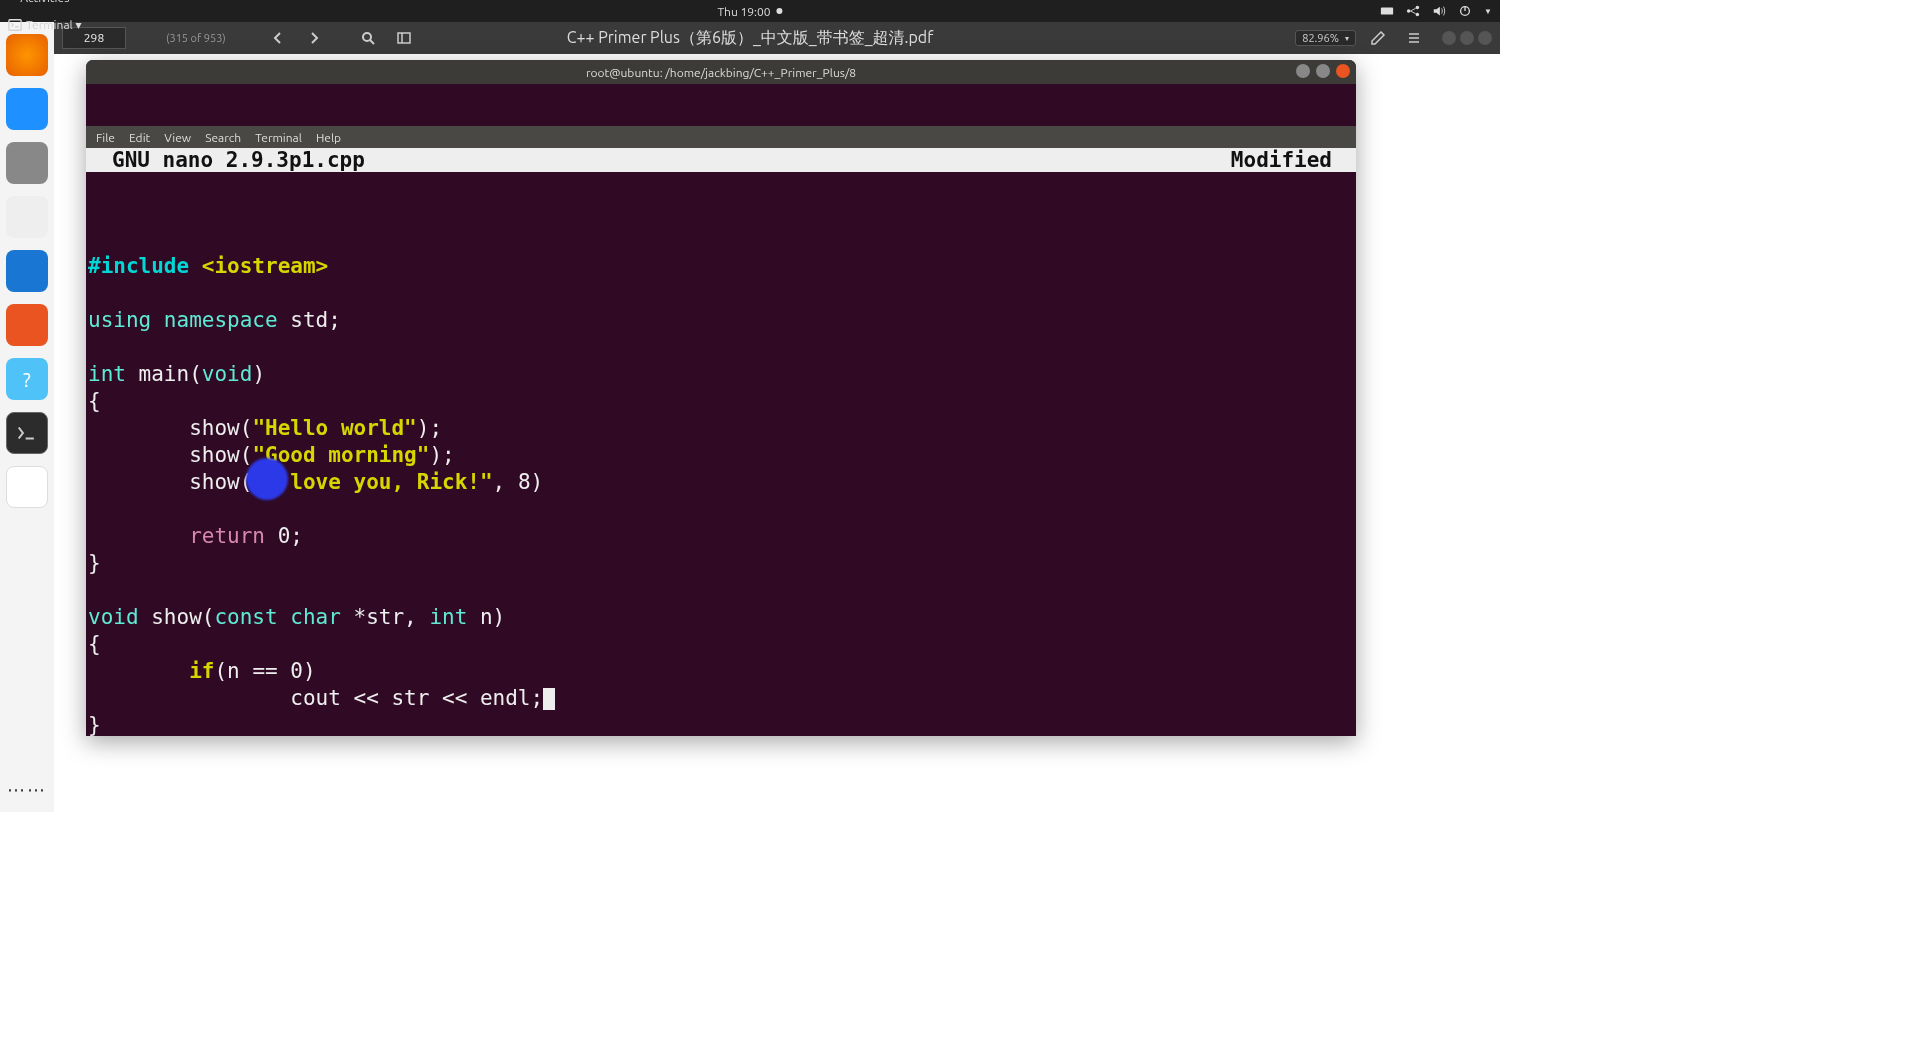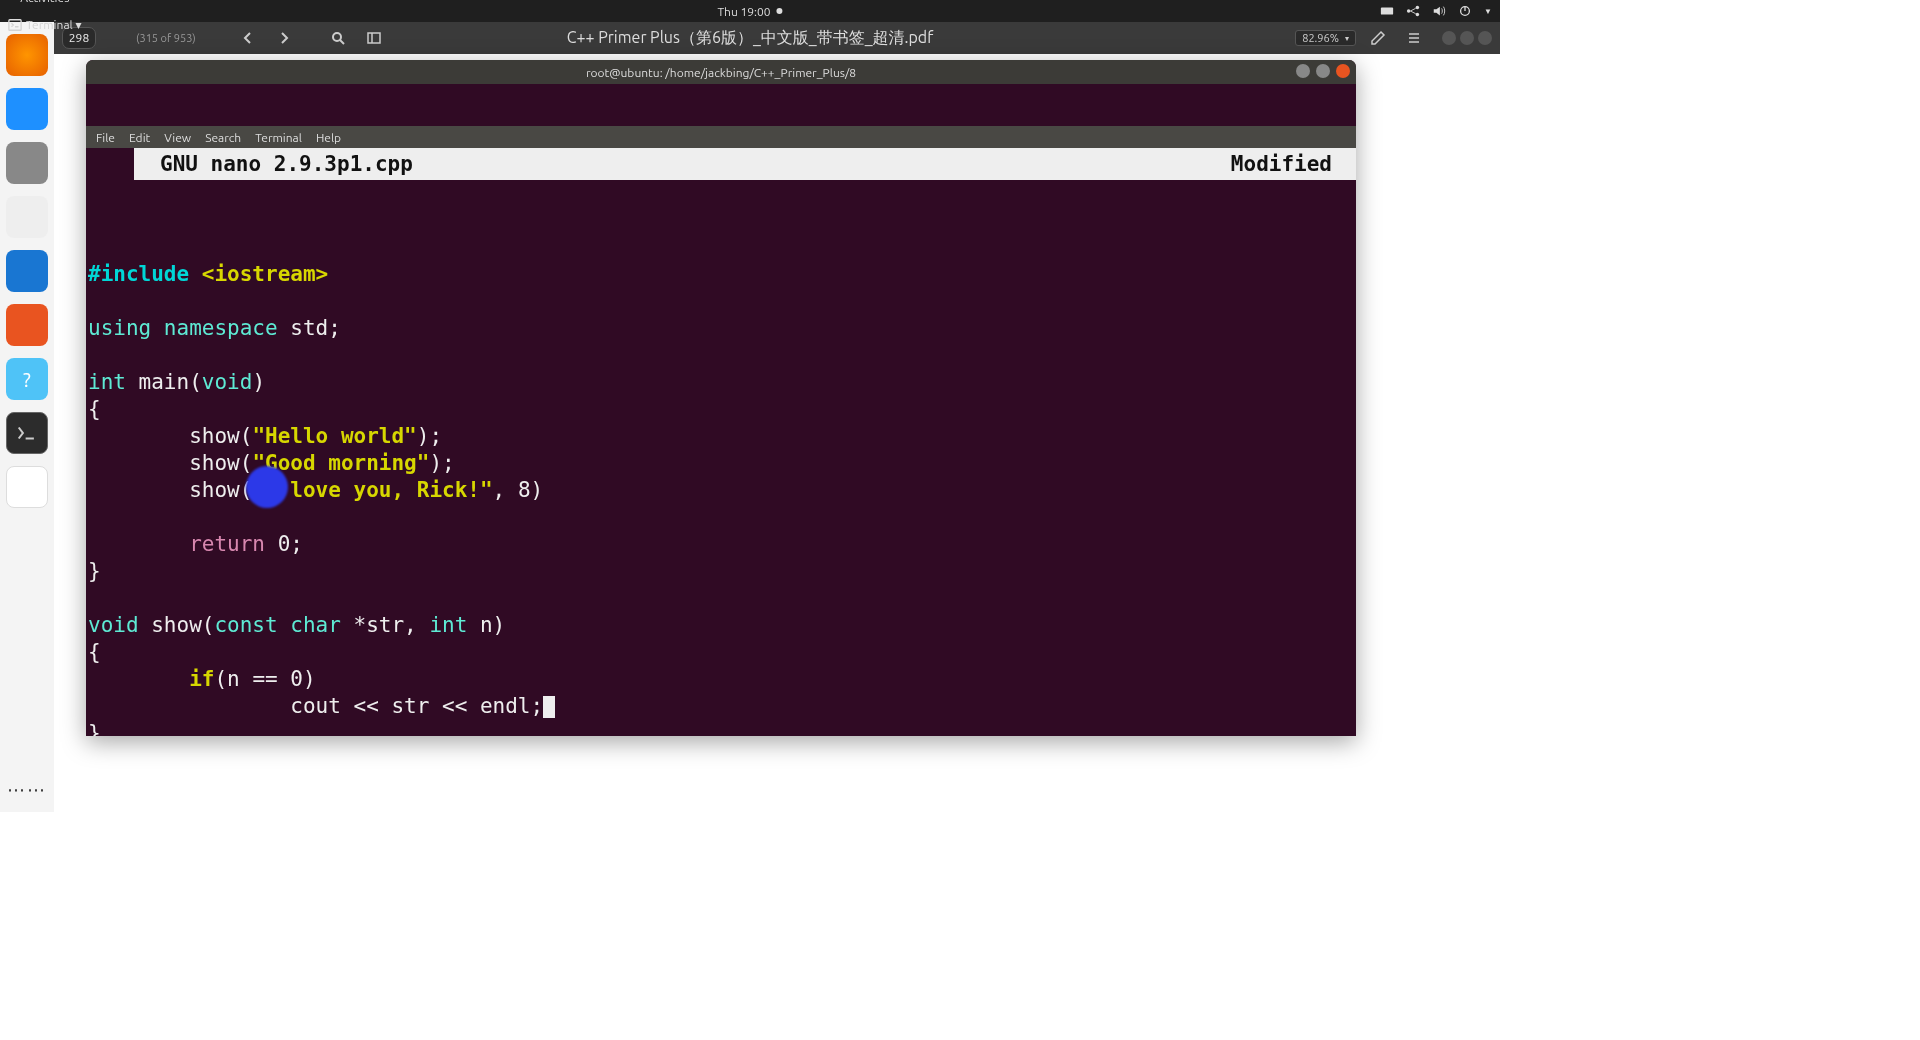--- a/index.html
+++ b/index.html
@@ -33,27 +33,27 @@
   background: #3a3a3a;
   display: flex;
   align-items: center;
   padding: 0 8px;
   gap: 8px;
   color: #ccc;
   font-size: 12px;
   margin-left: 54px;
 }
 .page-num {
-  width: 34px;
+  width: 64px;
   height: 22px;
   background: #2a2a2a;
   border: 1px solid #555;
   color: #eee;
   text-align: center;
-  border-radius: 7px;
+  border-radius: 0;
   line-height: 20px;
 }
 .page-total { color: #999; font-size: 11px; width: 90px; margin-left: 32px; }
 .nav-btn, .tb-btn {
   width: 28px; height: 26px;
   display: flex; align-items: center; justify-content: center;
   border-radius: 3px;
   color: #ccc;
 }
 .spacer { flex: 1; }
@@ -119,30 +119,29 @@
   display: flex;
   align-items: center;
   gap: 14px;
   padding: 0 10px;
   color: #ddd;
   font-size: 12px;
   margin-top: 42px;
 }
 
 .nano-header {
-  height: 32px;
+  height: 24px;
   background: #eee;
   display: flex;
   align-items: center;
   font-family: "DejaVu Sans Mono", monospace;
   font-size: 21px;
   font-weight: bold;
   color: #111;
   padding: 0 4px;
-  margin-left: 48px;
 }
 .nano-header .left { padding-left: 22px; }
 .nano-header .mid { flex: 1; text-align: left; }
 .nano-header .rt { padding-right: 20px; }
 
 .editor {
   font-family: "DejaVu Sans Mono", monospace;
   font-size: 21px;
   line-height: 27px;
   color: #eee;

